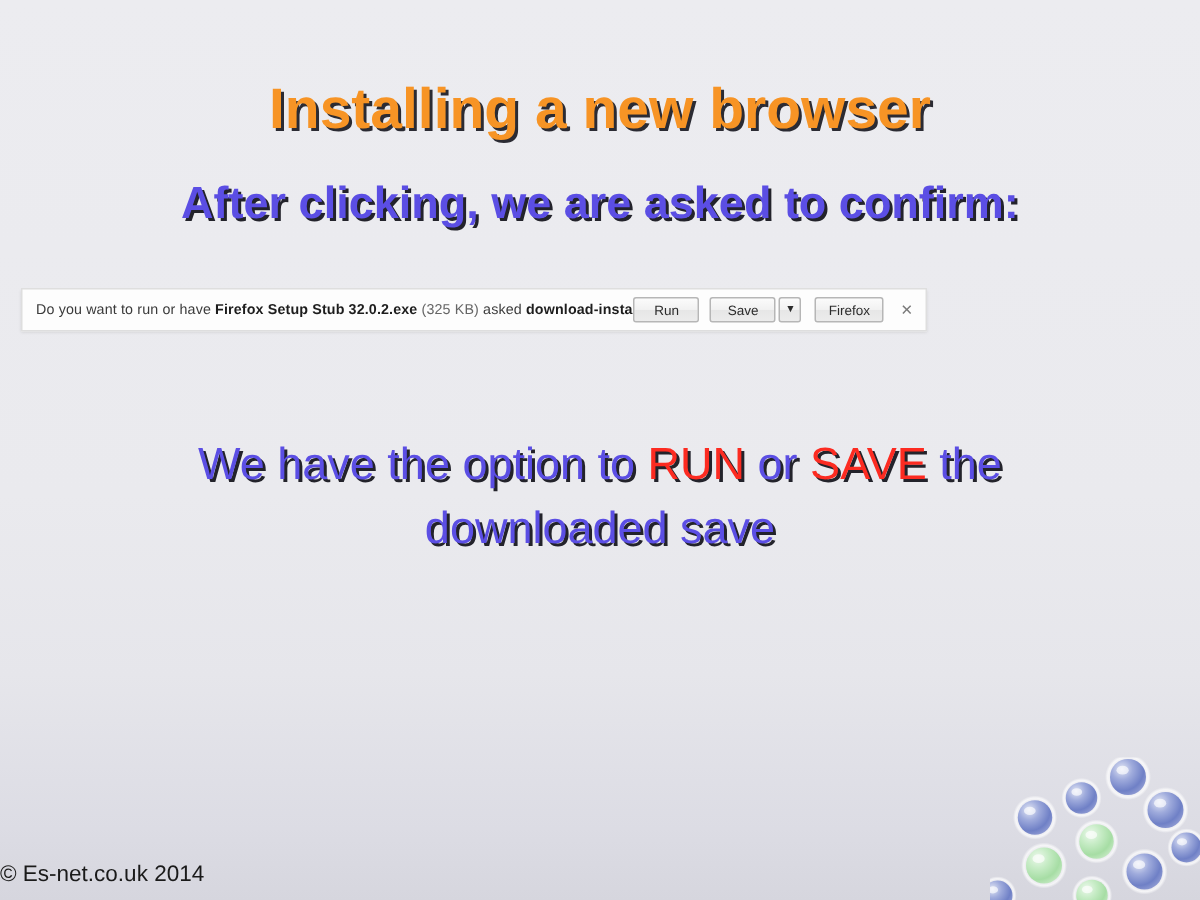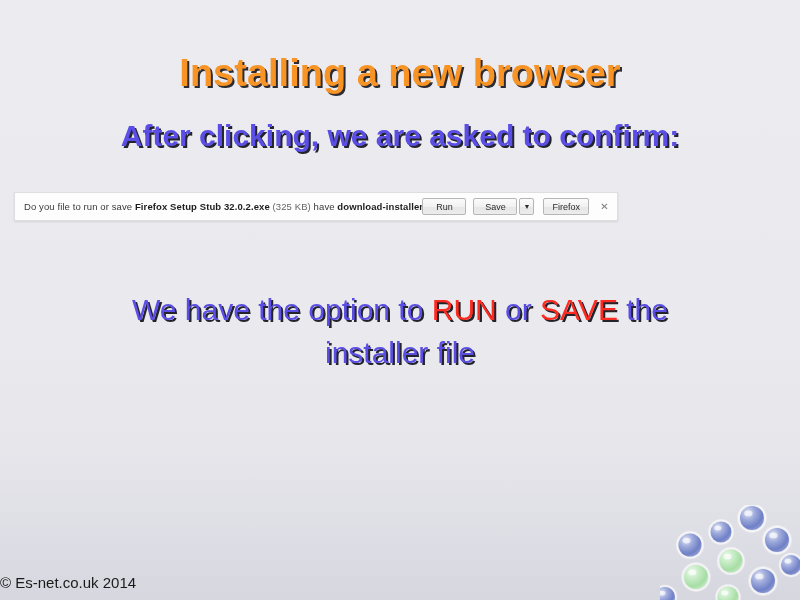--- a/index.html
+++ b/index.html
@@ -179,36 +179,36 @@
 </head>
 <body>
 
 <div class="slide">
 
   <div class="title">Installing a new browser</div>
 
   <div class="subtitle">After clicking, we are asked to confirm:</div>
 
   <div class="download-bar">
-    <div class="dl-message"><span>Do you file to run or save </span><span class="strong">Firefox Setup Stub 32.0.2.exe</span><span class="size"> (325 KB)</span><span> have </span><span class="strong">download-installer.cdn.mozilla.net</span></div>
+    <div class="dl-message"><span>Do you want to run or have </span><span class="strong">Firefox Setup Stub 32.0.2.exe</span><span class="size"> (325 KB)</span><span> asked </span><span class="strong">download-installer.cdn.mozilla.net</span></div>
 
     <div class="dl-buttons">
       <div class="btn">Run</div>
 
       <div class="btn-save-group">
         <div class="btn">Save</div>
         <div class="btn btn-caret">▼</div>
       </div>
 
       <div class="btn">Firefox</div>
       <div class="btn-close">✕</div>
     </div>
   </div>
 
-  <div class="body-text"><span>We have the option to </span><span class="hot">RUN</span><span> or </span><span class="hot">SAVE</span><span> the</span><br><span>installer file</span></div>
+  <div class="body-text"><span>We have the option to </span><span class="hot">RUN</span><span> or </span><span class="hot">SAVE</span><span> the</span><br><span>downloaded save</span></div>
 
   <div class="footer">© Es-net.co.uk 2014</div>
 
   <svg class="bubbles" viewBox="0 0 140 95" width="140" height="95" aria-hidden="true">
     <defs>
       <radialGradient id="gBlue" cx="33%" cy="28%" r="78%">
         <stop offset="0%" stop-color="#e2e6f4"></stop>
         <stop offset="38%" stop-color="#9fabdc"></stop>
         <stop offset="78%" stop-color="#6f80c6"></stop>
         <stop offset="100%" stop-color="#8e9ad2"></stop>

